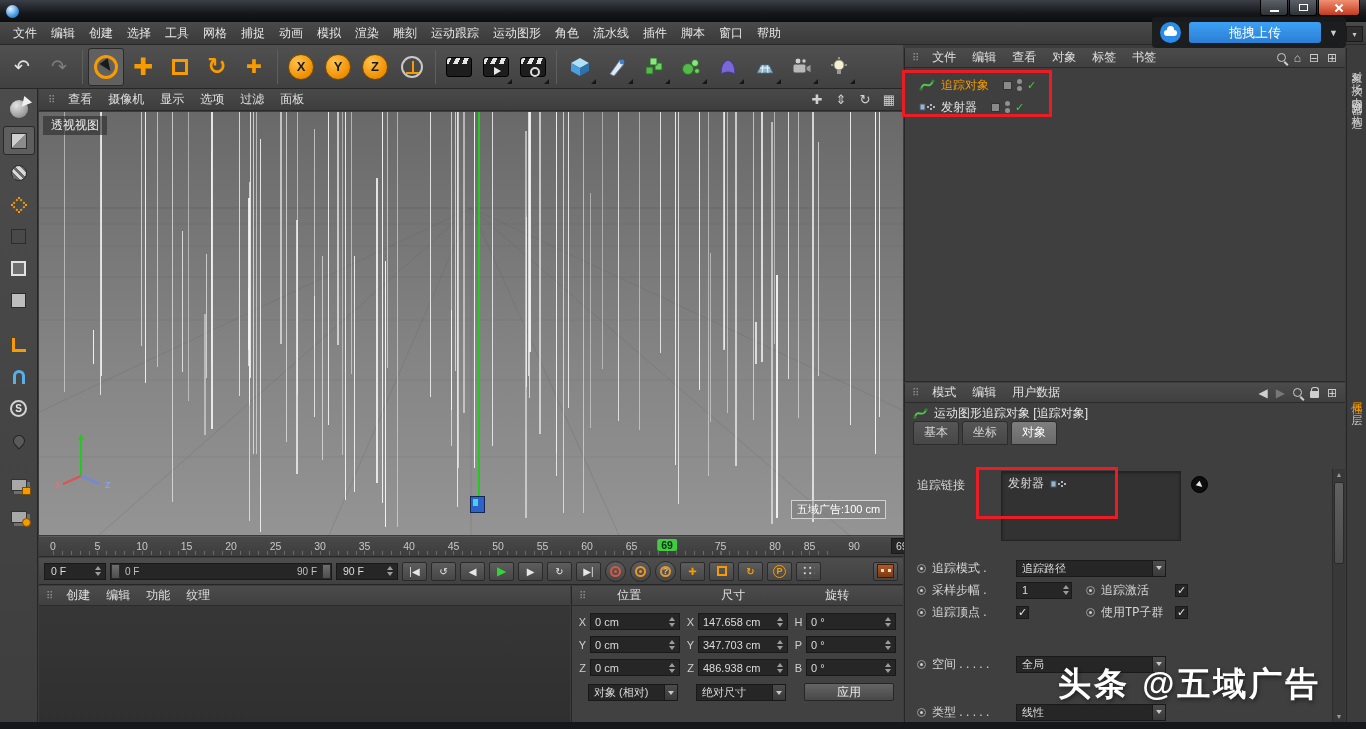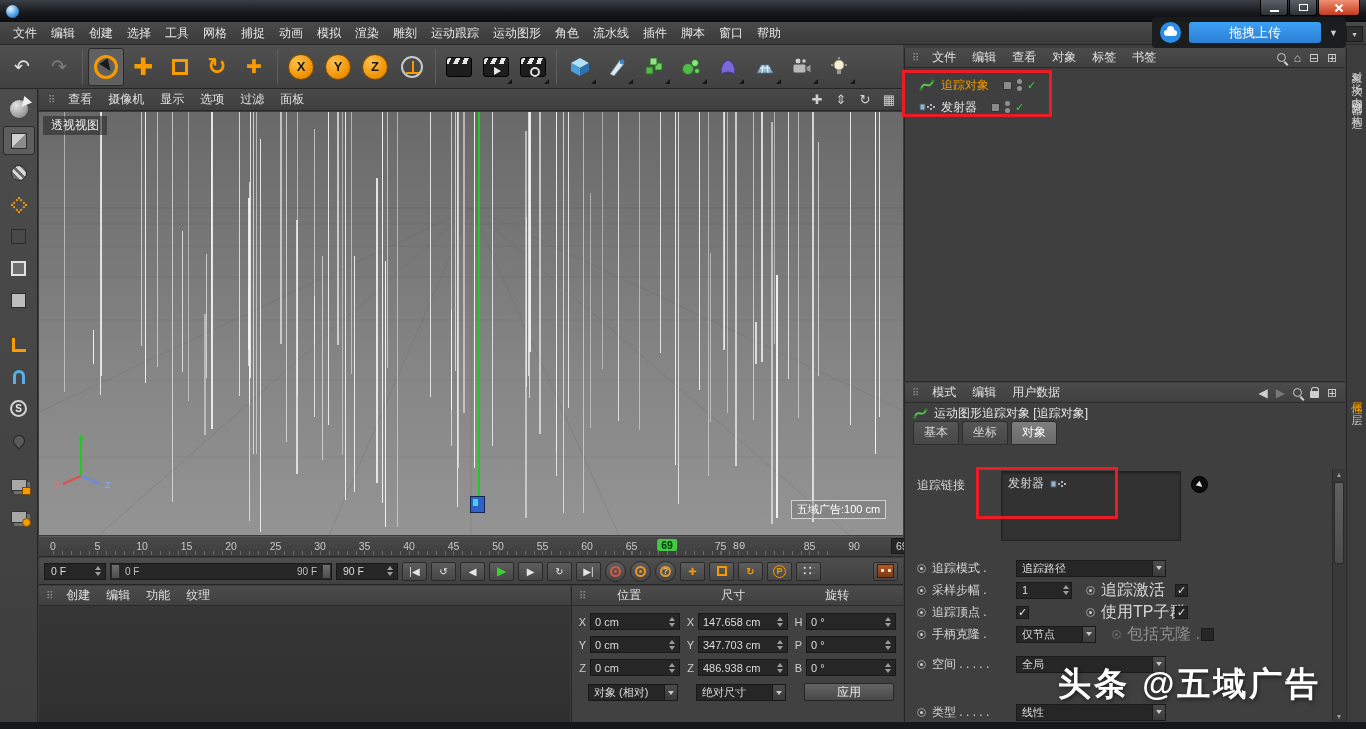--- a/index.html
+++ b/index.html
@@ -170,21 +170,21 @@
   .adot{width:9px;height:9px;border-radius:50%;border:1px solid #999;margin-right:6px;position:relative;flex:none;}
   .adot::after{content:"";position:absolute;left:2px;top:2px;width:3px;height:3px;border-radius:50%;background:#cfcfcf;}
   .adot.dim{border-color:#6a6a6a;}
   .adot.dim::after{background:#6a6a6a;}
   .albl{width:84px;flex:none;white-space:nowrap;overflow:hidden;}
   .add{height:17px;background:#262626;border:1px solid #1a1a1a;color:#dcdcdc;font-size:11px;display:flex;align-items:center;padding-left:5px;flex:none;}
   .w150{width:150px;}.w80{width:80px;}.w56{width:56px;}
   .chk{width:13px;height:13px;background:#262626;border:1px solid #1a1a1a;color:#e8e8e8;font-size:11px;line-height:11px;text-align:center;flex:none;}
   .chk.checked::after{content:"✓";}
   .sec{display:flex;align-items:center;margin-left:14px;}
-  .sec .slbl{width:74px;flex:none;font-size:16px;color:#d6d6d6;white-space:nowrap;}
+  .sec .slbl{width:74px;flex:none;font-size:12px;color:#d6d6d6;white-space:nowrap;font-family:Liberation Mono, monospace;}
   .sec .slbl.dim{color:#8e8e8e;}
   #linkbox{width:180px;height:70px;background:#323232;border:1px solid #232323;box-shadow:inset 0 1px 3px rgba(0,0,0,.4);flex:none;}
   #linkentry{display:flex;align-items:center;gap:6px;padding:3px 6px;color:#dcdcdc;font-size:12px;}
   .picker{width:17px;height:17px;border-radius:50%;background:#0d0d0d;border:1px solid #000;display:flex;align-items:center;justify-content:center;margin:5px 0 0 10px;flex:none;}
   .picker::after{content:"";width:0;height:0;border-top:3.5px solid transparent;border-bottom:3.5px solid transparent;border-left:6px solid #e8e8e8;transform:rotate(40deg);display:block;}
   #attr-scroll{position:absolute;right:0;top:86px;bottom:0;width:13px;background:#383838;border-left:1px solid #2b2b2b;}
   #attr-scroll .arrow{position:absolute;left:0;width:12px;height:11px;color:#9a9a9a;font-size:7px;text-align:center;line-height:11px;}
   #attr-thumb{position:absolute;left:1px;top:13px;width:10px;height:82px;background:linear-gradient(#606060,#4c4c4c);border:1px solid #2a2a2a;border-radius:2px;}
 
   
@@ -556,21 +556,21 @@
     <span class="tick" style="left: 281px;">30</span>
     <span class="tick" style="left: 325.5px;">35</span>
     <span class="tick" style="left: 370px;">40</span>
     <span class="tick" style="left: 414.5px;">45</span>
     <span class="tick" style="left: 459px;">50</span>
     <span class="tick" style="left: 503.5px;">55</span>
     <span class="tick" style="left: 548px;">60</span>
     <span class="tick" style="left: 592.5px;">65</span>
     <span class="tick current" style="left: 628.1px;">69</span>
     <span class="tick" style="left: 681.5px;">75</span>
-    <span class="tick" style="left: 700px; font-family: Liberation Mono, monospace;">80</span>
+    <span class="tick" style="left: 736px;">80</span>
     <span class="tick" style="left: 770.5px;">85</span>
     <span class="tick" style="left: 815px;">90</span>
   </div>
 <div class="abs" id="cur-frame" style="left:891px;top:538px;">
   <span>69 F</span>
 </div>
 
 <div class="abs" id="animbar">
   <span class="fld" style="width:62px;">
     <span>0 F</span>
@@ -903,35 +903,20 @@
       <span class="adot"></span>
       <span class="albl">追踪顶点 .</span>
       <span class="chk checked"></span>
       <span class="sec" style="margin-left:57px;">
         <span class="adot"></span>
         <span class="slbl">使用TP子群</span>
         <span class="chk checked"></span>
       </span>
     </div>
 
-    <div class="arow" style="top:155px;">
-      <span class="adot"></span>
-      <span class="albl">手柄克隆 .</span>
-      <span class="add w80">
-          <span>仅节点</span>
-          <span class="ddarw">
-            <i></i>
-          </span>
-        </span>
-      <span class="sec" style="margin-left:16px;">
-        <span class="adot dim"></span>
-        <span class="slbl dim">包括克隆 . .</span>
-        <span class="chk"></span>
-      </span>
-    </div>
 
     <div class="arow" style="top:185px;">
       <span class="adot"></span>
       <span class="albl">空间 . . . . .</span>
       <span class="add w150">
           <span>全局</span>
           <span class="ddarw">
             <i></i>
           </span>
         </span>

